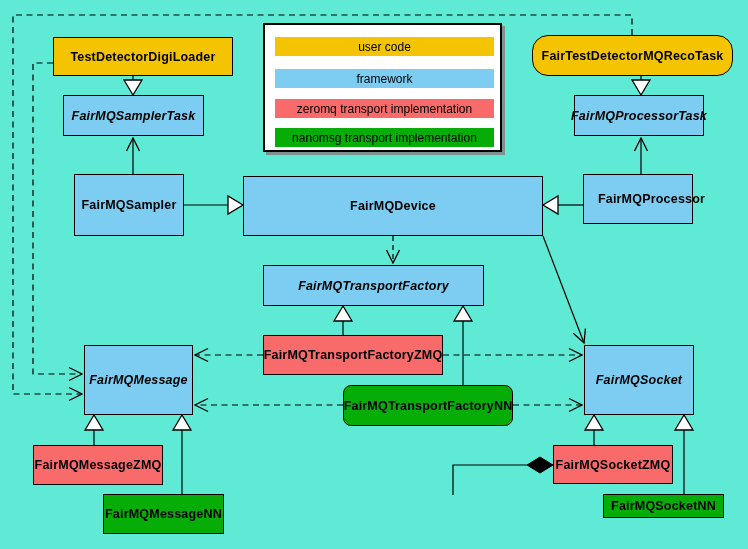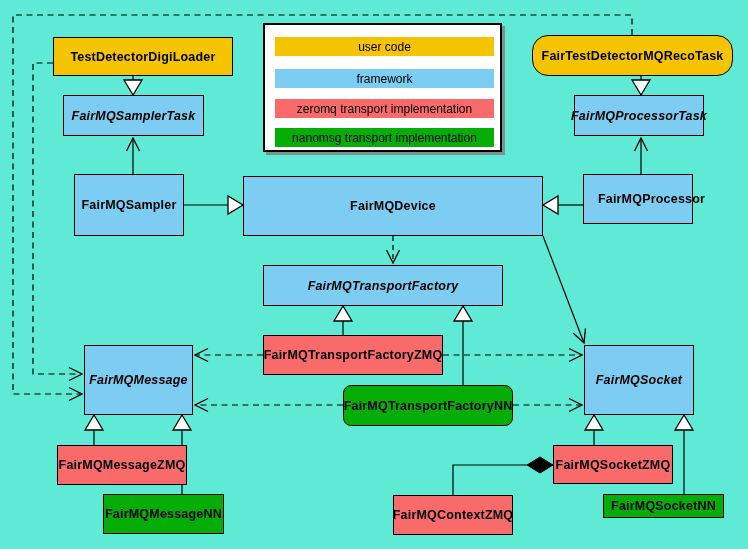--- a/index.html
+++ b/index.html
@@ -20,25 +20,25 @@
   .c-zmq{background:#F96B6B;}
   .c-nn{background:#07AD07;}
   
   .p-tddl{left:53px;top:37px;width:180px;height:39px;}
   .p-reco{left:532px;top:35px;width:201px;height:41px;border-radius:16px;}
   .p-samplertask{left:63px;top:95px;width:141px;height:41px;}
   .p-processortask{left:574px;top:95px;width:130px;height:41px;}
   .p-sampler{left:74px;top:174px;width:110px;height:62px;}
   .p-processor{left:583px;top:174px;width:110px;height:50px;padding-left:28px;}
   .p-device{left:243px;top:176px;width:300px;height:60px;}
-  .p-tf{left:263px;top:265px;width:240px;height:41px;}
+  .p-tf{left:263px;top:265px;width:221px;height:41px;}
   .p-tfzmq{left:263px;top:335px;width:180px;height:40px;}
   .p-tfnn{left:343px;top:385px;width:170px;height:41px;border-radius:8px;}
   .p-message{left:84px;top:345px;width:109px;height:70px;}
-  .p-messagezmq{left:33px;top:445px;width:130px;height:40px;margin-left:24px;}
+  .p-messagezmq{left:33px;top:445px;width:130px;height:40px;}
   .p-messagenn{left:103px;top:494px;width:121px;height:40px;}
   .p-socket{left:584px;top:345px;width:110px;height:70px;}
   .p-socketzmq{left:553px;top:445px;width:120px;height:39px;}
   .p-socketnn{left:603px;top:494px;width:121px;height:24px;}
   .p-context{left:393px;top:495px;width:120px;height:40px;}
   
   .legend{
     position:absolute;z-index:2;left:263px;top:23px;width:239px;height:129px;
     box-sizing:border-box;background:#fff;border:2px solid #000;
     box-shadow:3px 3px 0 rgba(130,130,130,0.85);
@@ -157,15 +157,14 @@
   <div class="node c-framework p-device">FairMQDevice</div>
   <div class="node c-framework abstract p-tf">FairMQTransportFactory</div>
   <div class="node c-zmq p-tfzmq">FairMQTransportFactoryZMQ</div>
   <div class="node c-nn p-tfnn">FairMQTransportFactoryNN</div>
   <div class="node c-framework abstract p-message">FairMQMessage</div>
   <div class="node c-zmq p-messagezmq">FairMQMessageZMQ</div>
   <div class="node c-nn p-messagenn">FairMQMessageNN</div>
   <div class="node c-framework abstract p-socket">FairMQSocket</div>
   <div class="node c-zmq p-socketzmq">FairMQSocketZMQ</div>
   <div class="node c-nn p-socketnn">FairMQSocketNN</div>
-  <div class="node c-zmq p-context">FairMQContextZMQ</div>
 
 </div>
 
 </body></html>

